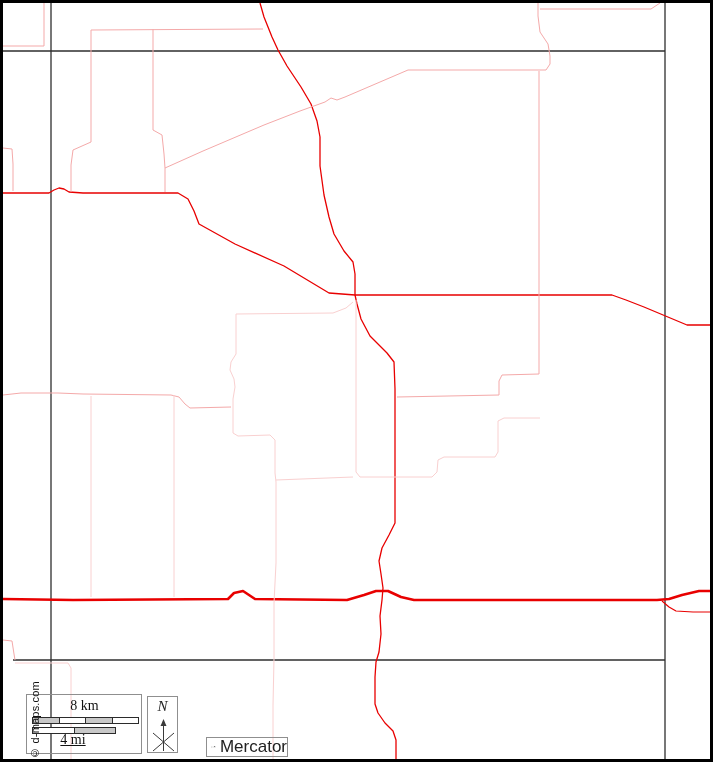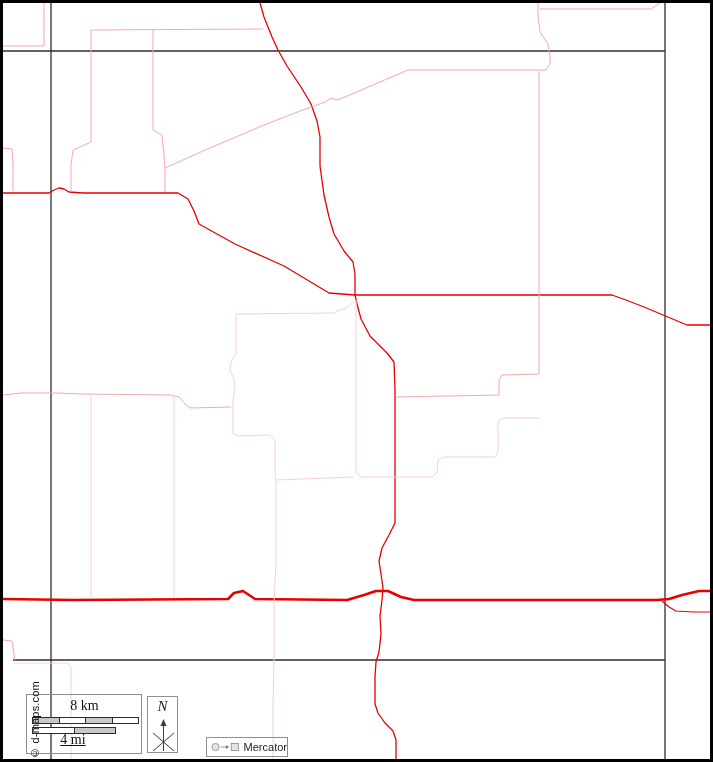--- a/index.html
+++ b/index.html
@@ -14,21 +14,21 @@
   #km-bar{top:22px;width:105px;}
   #mi-bar{top:32px;width:82px;}
   .seg{flex:1 1 0;height:100%;}
   .seg.white{background:#ffffff;}
   .seg.gray{background:#c8c8c8;}
   .seg + .seg{border-left:1px solid #2b2b2b;}
   #north-box{left:144px;top:693px;width:31px;height:57px;}
   #north-label{position:absolute;top:1px;left:0;width:100%;text-align:center;font-family:"Liberation Serif",serif;font-style:italic;font-size:15px;color:#222;}
   #north-arrow{position:absolute;left:0;top:21px;}
   #mercator-box{left:203px;top:734px;width:82px;height:20px;display:flex;align-items:center;padding-left:4px;}
-  #mercator-label{font-size:11px;color:#222;margin-left:4px;white-space:nowrap;}
+  #mercator-label{font-size:17px;color:#222;margin-left:4px;white-space:nowrap;}
   #copyright{position:absolute;left:26px;top:676px;height:80px;writing-mode:vertical-rl;transform:rotate(180deg);font-size:11px;color:#111;letter-spacing:0.2px;}
 </style>
 </head>
 <body>
 
 <div id="stage">
   <svg id="map-lines" width="713" height="762" viewBox="0 0 713 762">
       <polyline points="48,0 48,759" fill="none" stroke="#2e2e2e" stroke-width="1.3" stroke-linecap="butt" stroke-linejoin="round"></polyline>
       <polyline points="662,0 662,759" fill="none" stroke="#2e2e2e" stroke-width="1.3" stroke-linecap="butt" stroke-linejoin="round"></polyline>
       <polyline points="0,48 662,48" fill="none" stroke="#2e2e2e" stroke-width="1.3" stroke-linecap="butt" stroke-linejoin="round"></polyline>

